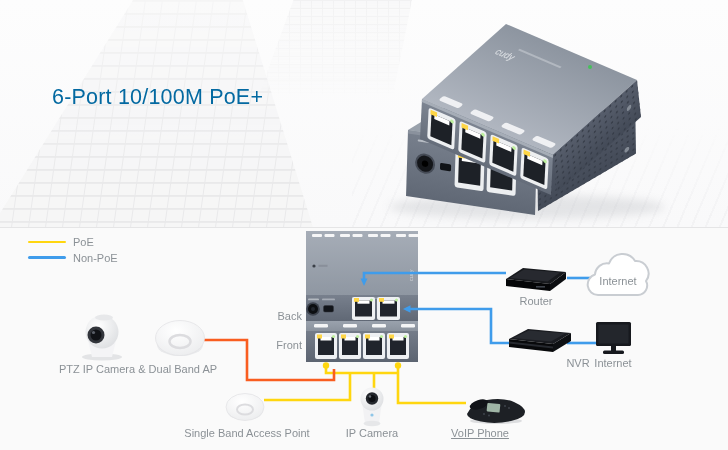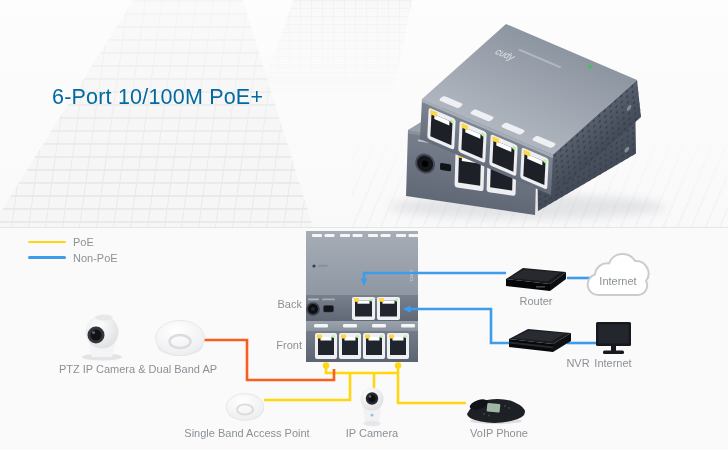--- a/index.html
+++ b/index.html
@@ -319,24 +319,24 @@
     <div class="legend-row">
       <span class="legend-line l-poe"></span>
       <span class="legend-text">PoE</span>
     </div>
     <div class="legend-row">
       <span class="legend-line l-nonpoe"></span>
       <span class="legend-text">Non-PoE</span>
     </div>
   </div>
 
-  <div class="lbl ralign" style="left:302px;top:298px;">Back</div>
+  <div class="lbl ralign" style="left:302px;top:310px;">Back</div>
   <div class="lbl ralign" style="left:302px;top:339px;">Front</div>
   <div class="lbl" style="left:247px;top:427px;">Single Band Access Point</div>
   <div class="lbl" style="left:138px;top:363px;">PTZ IP Camera &amp; Dual Band AP</div>
   <div class="lbl" style="left:372px;top:427px;">IP Camera</div>
-  <div class="lbl" style="left:499px;top:427px;">VoIP Phone</div>
+  <div class="lbl" style="left:480px;top:427px;text-decoration:underline;">VoIP Phone</div>
   <div class="lbl" style="left:536px;top:295px;">Router</div>
   <div class="lbl small" style="left:618px;top:275px;">Internet</div>
   <div class="lbl" style="left:538px;top:357px;margin-left:40px;">NVR</div>
   <div class="lbl" style="left:613px;top:357px;">Internet</div>
 
 </div>
 
 </body></html>

